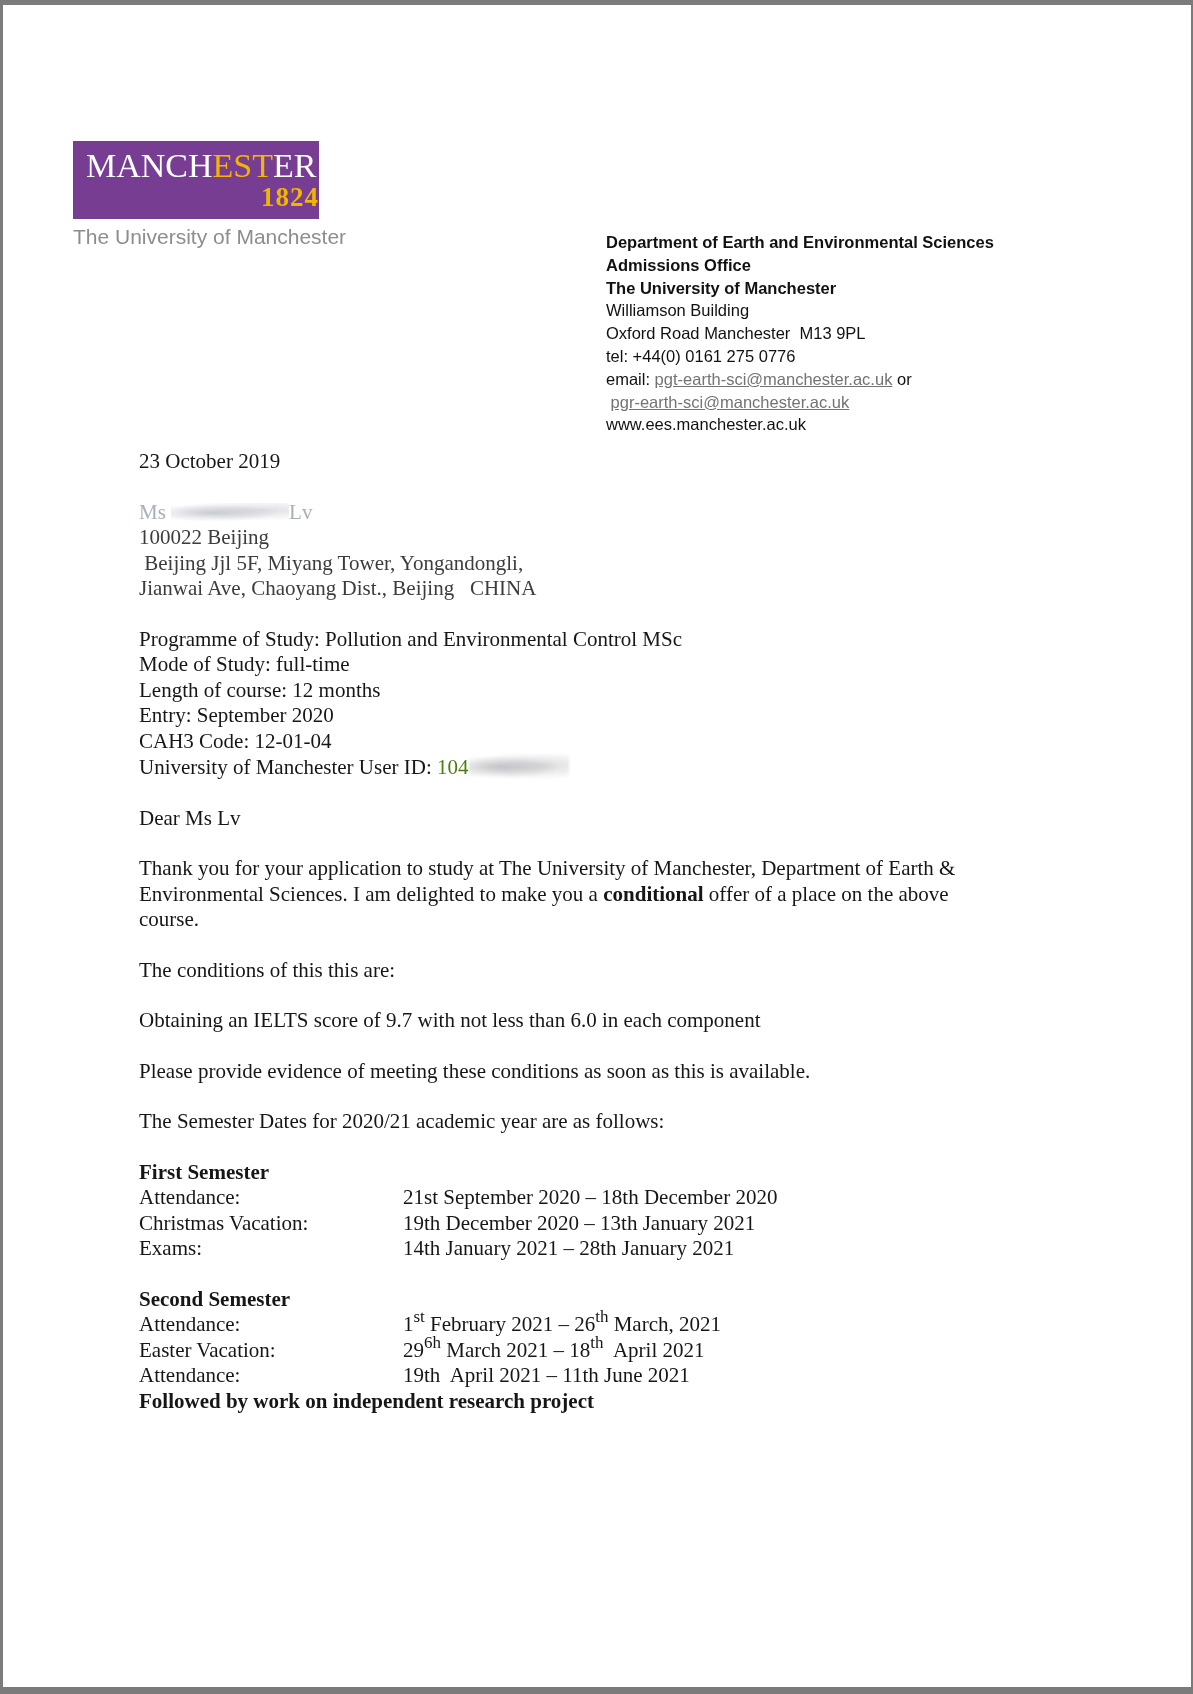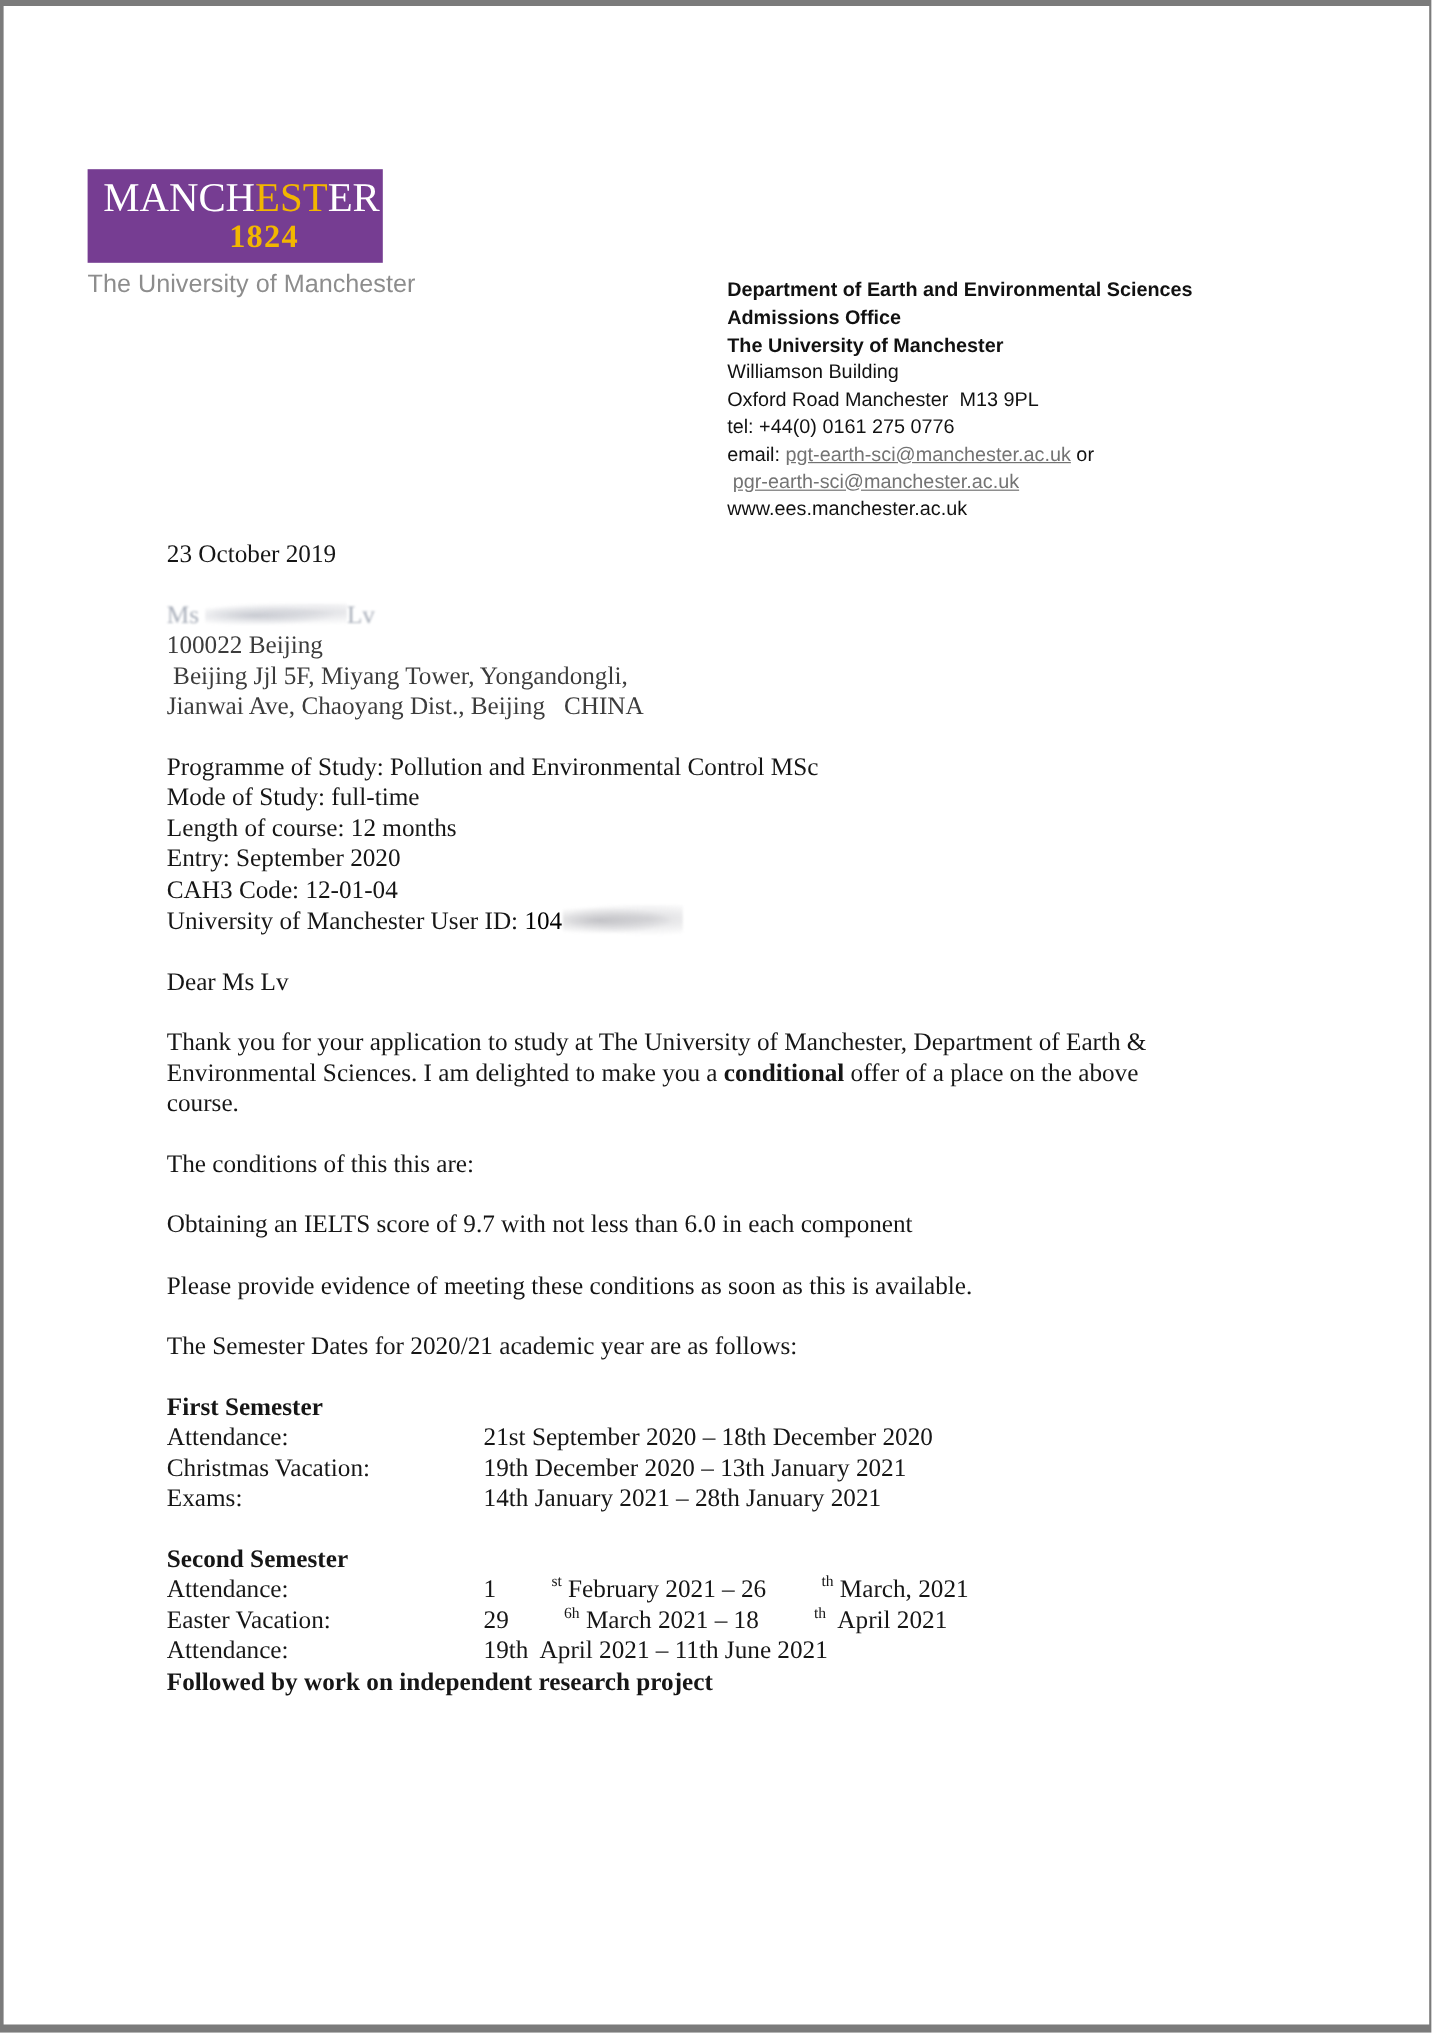--- a/index.html
+++ b/index.html
@@ -26,21 +26,21 @@
     display:flex; flex-direction:column;
     padding-top:8px;
   }
   .logo-line1 {
     font-family:"Liberation Serif", serif;
     font-size:34px; line-height:34px;
     letter-spacing:0px;
     padding-left:13px;
     white-space:nowrap;
   }
-  .gold { color:#f2b600; }
+  .gold { color:#f2b600;text-align:right; }
   .logo-year {
     font-family:"Liberation Serif", serif;
     font-size:27px; line-height:28px;
     padding-left:118px;
     letter-spacing:1px;
     font-weight:bold;
   }
   .logo-tagline {
     margin-top:6px;
     font-family:"Liberation Sans", sans-serif;
@@ -83,36 +83,36 @@
       radial-gradient(ellipse at 78% 40%, rgba(158,160,172,.32), rgba(255,255,255,0) 70%);
     vertical-align:-2px;
   }
   .whiteout {
     position:absolute; left:140px; top:-14px; width:230px; height:66px;
     background:radial-gradient(closest-side, rgba(255,255,255,.95), rgba(255,255,255,0));
     pointer-events:none;
   }
 
   
-  .id-partial { color:#000000; filter:blur(0.6px); }
+  .id-partial { color:#4d7c0f; filter:blur(0.6px); }
   .id-smudge {
     display:inline-block; width:100px; height:26px; vertical-align:-6px;
     background:
       radial-gradient(ellipse at 30% 50%, rgba(145,145,152,.48), rgba(255,255,255,0) 62%),
       radial-gradient(ellipse at 72% 45%, rgba(152,152,160,.34), rgba(255,255,255,0) 70%);
     filter:blur(1px);
   }
 
   
   .sem-title { font-weight:bold; }
   .sem-row { line-height:25.5px; }
   .sem-label { display:inline-block; width:264px; }
   .sem-value { white-space:pre-wrap;font-family:Liberation Serif, serif; }
   .sem-value sup {
-    font-size:13px; line-height:0; position:relative; top:-1px;margin-left:46px;
+    font-size:17px; line-height:0; position:relative; top:-1px;
   }
   .sem-footer { font-weight:bold; }
 </style>
 </head>
 <body>
 
 <div class="page">
 
   <div class="logo-wrap">
     <div class="logo-box">

